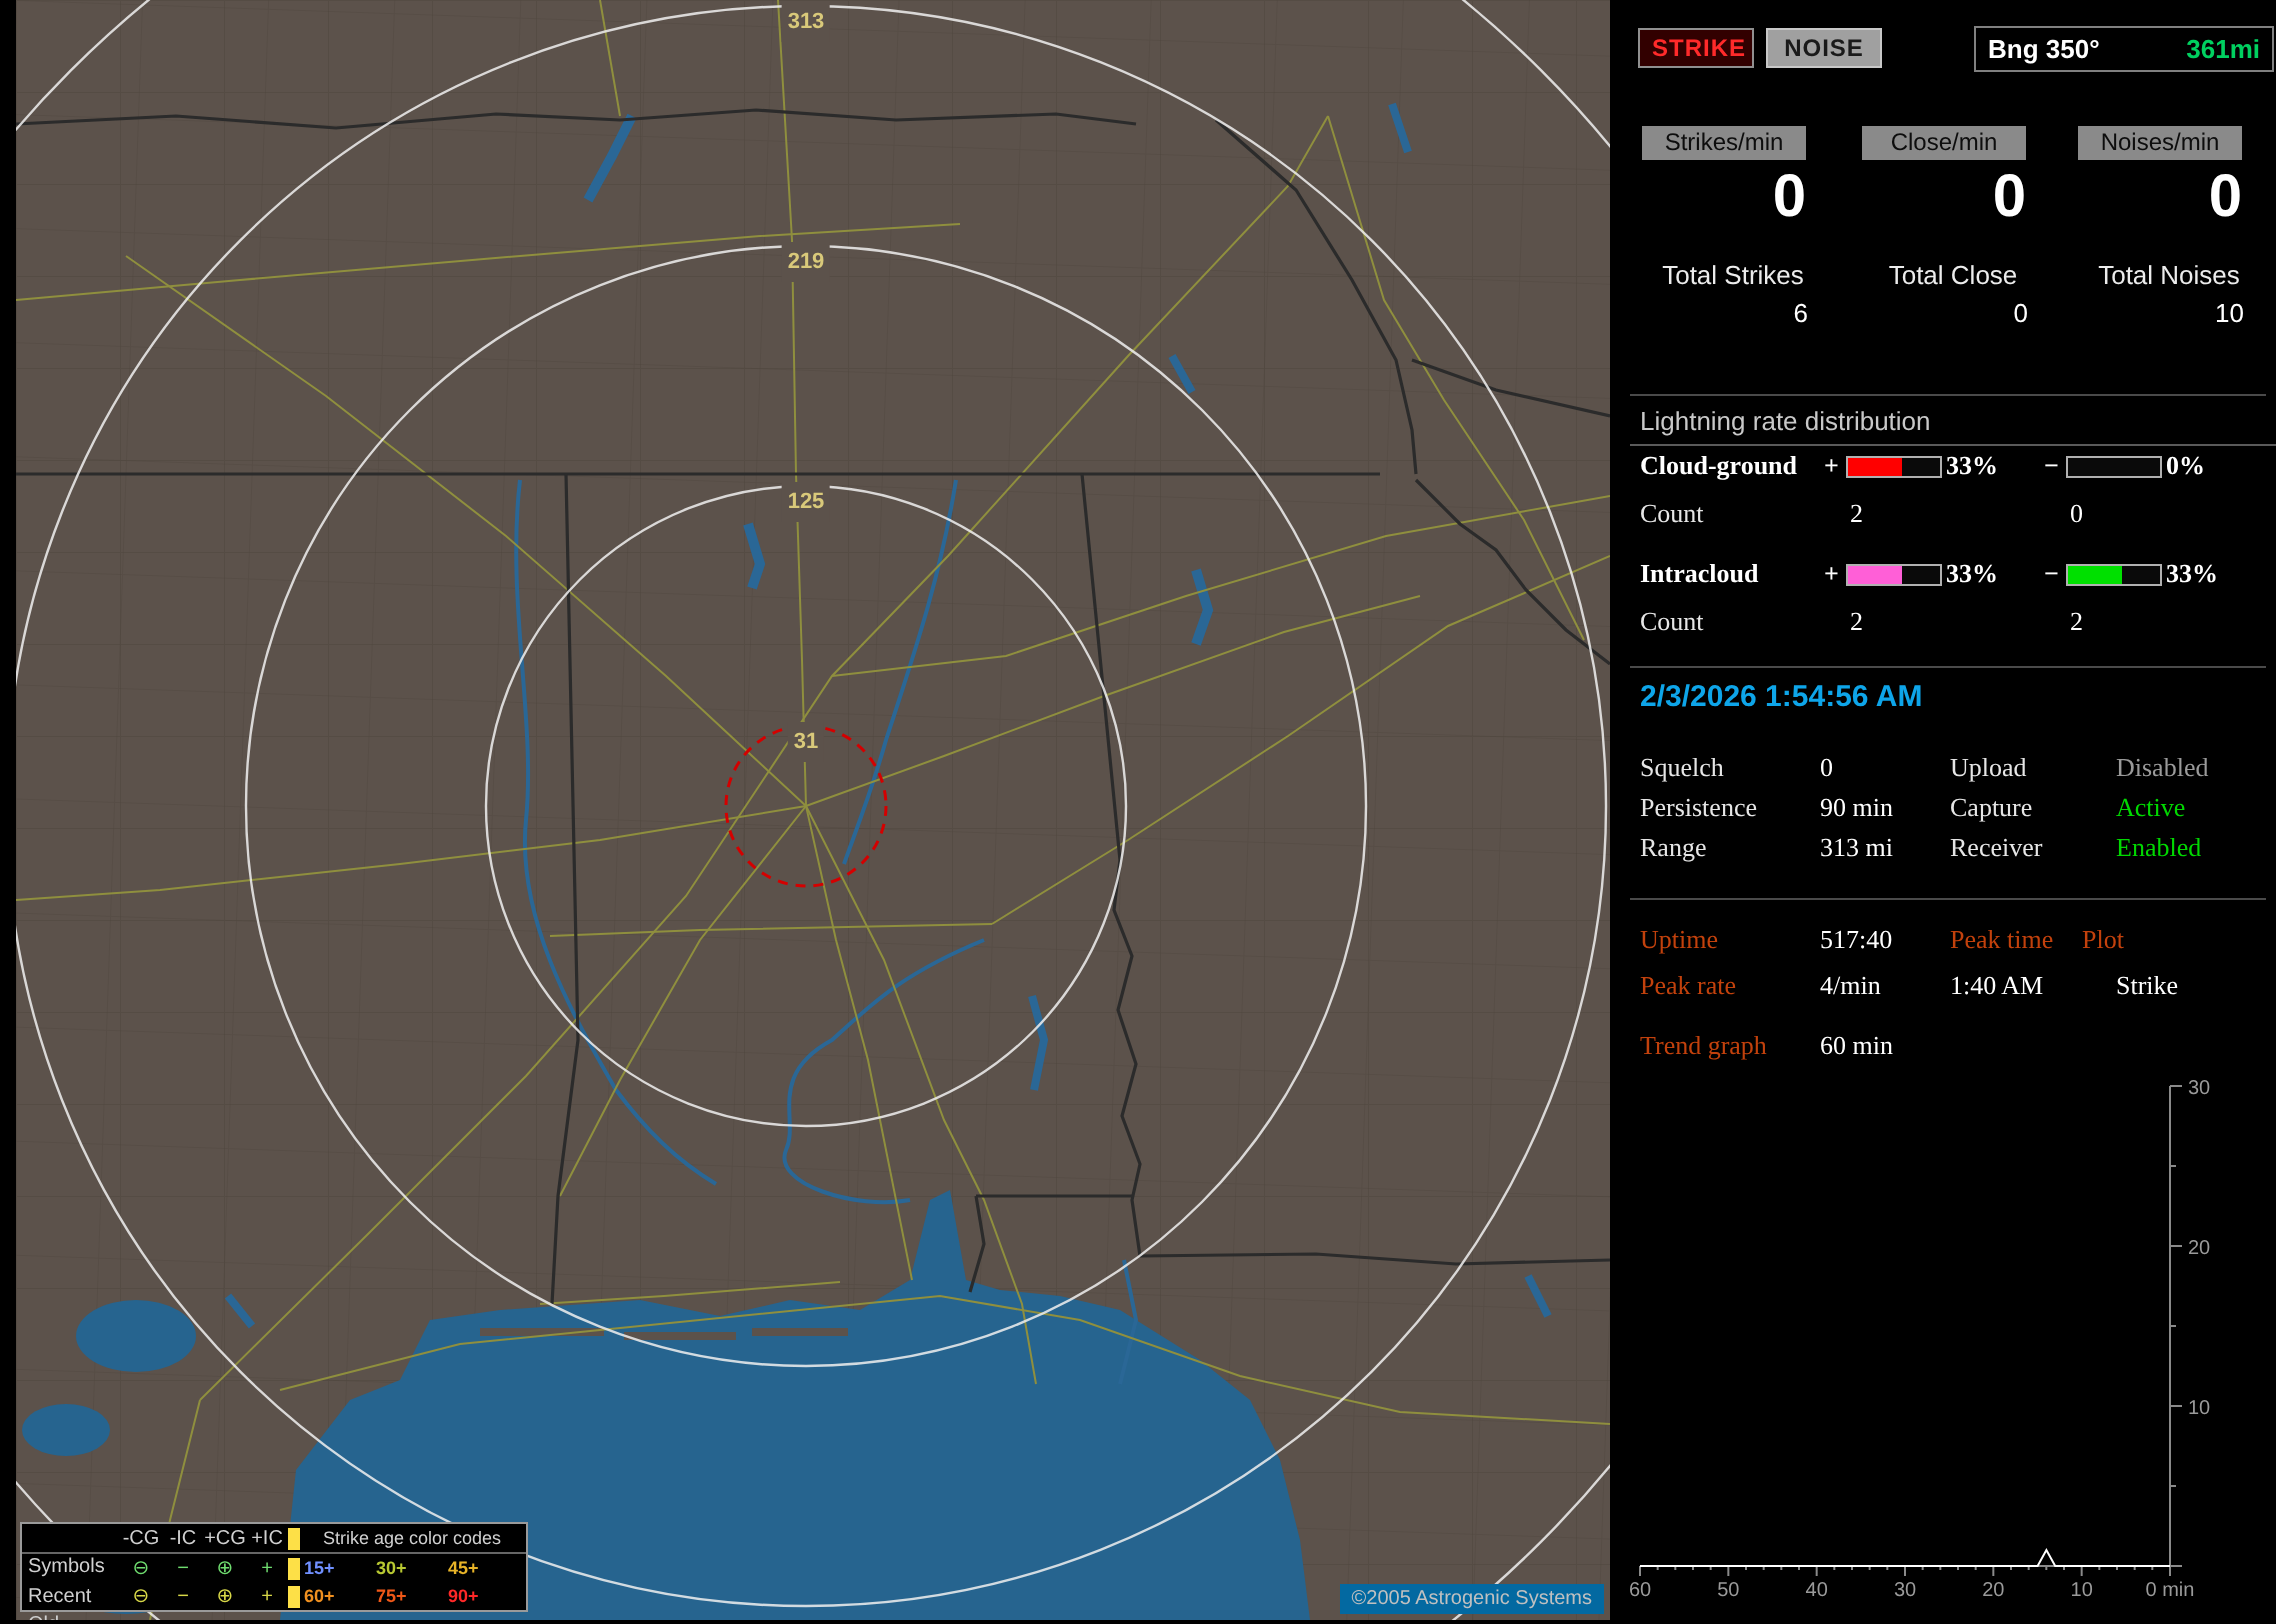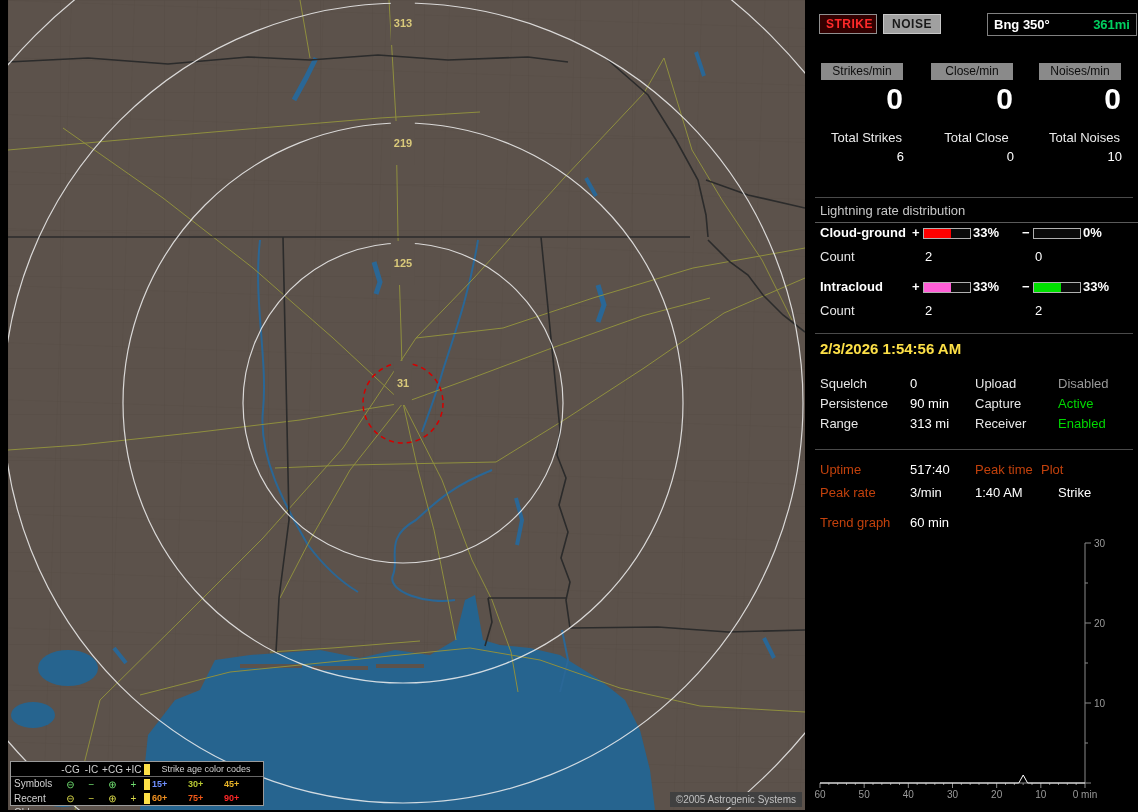--- a/index.html
+++ b/index.html
@@ -1,22 +1,22 @@
 <!DOCTYPE html>
 <html><head>
 <meta charset="utf-8">
 <style>
   html,body{margin:0;padding:0;background:#000;}
   .stage{position:relative;width:1138px;height:812px;background:#000;overflow:hidden;
          font-family:"Liberation Sans",sans-serif;}
   
   .map{position:absolute;left:8px;top:0;width:797px;height:810px;background:#5c524b;overflow:hidden;}
   .ring-label{position:absolute;left:395px;transform:translateX(-50%);font-size:11px;font-weight:bold;
-              color:#d9c97a;background:#5c524b;padding:16px 3px;line-height:12px;}
-  .copyright{position:absolute;right:3px;bottom:3px;background:#404040;color:#c0c0c0;font-size:10px;
+              color:#d9c97a;background:#5c524b;padding:4px 3px;line-height:12px;}
+  .copyright{position:absolute;right:3px;bottom:3px;background:#0369a1;color:#c0c0c0;font-size:10px;
              padding:2px 6px;}
   .map-legend{position:absolute;left:2px;top:761px;width:252px;background:#000;border:1px solid #9a9a9a;
               font-size:10px;color:#d0d0d0;}
   .lg-row{display:flex;align-items:center;height:14px;}
   .lg-head{border-bottom:1px solid #666;}
   .lg-label{width:46px;padding-left:3px;margin-top:28px;}
   .lg-sym{width:21px;text-align:center;}
   .lg-sym.last{border-right:6px solid #fde047;}
   .lg-ages{width:112px;text-align:center;font-size:9px;}
   .lg-age{display:inline-block;width:36px;text-align:left;font-weight:bold;}
@@ -31,27 +31,27 @@
   .bng .lbl{color:#fff;}
   .bng .val{color:#00d060;}
   .chip{position:absolute;width:82px;height:17px;background:#8a8a8a;color:#0d0d0d;font-size:12px;
         text-align:center;line-height:17px;}
   .bigval{position:absolute;width:82px;text-align:right;font-size:30px;font-weight:bold;color:#fff;line-height:32px;}
   .tot-lbl{position:absolute;width:95px;text-align:center;font-size:13px;color:#ececec;}
   .tot-val{position:absolute;width:95px;text-align:right;padding-right:10px;font-size:13px;color:#fff;box-sizing:border-box;}
   .sep{position:absolute;left:0;width:318px;border-top:1px solid #4a4a4a;height:0;}
   .dist-title{position:absolute;left:0;width:318px;padding:0 0 4px 5px;font-size:13px;color:#c8c8c8;
               border-bottom:1px solid #5a5a5a;}
-  .t{position:absolute;font-size:13px;color:#e6e6e6;white-space:nowrap;}
+  .t{position:absolute;font-size:13px;color:#e6e6e6;white-space:nowrap;font-family:Liberation Serif, serif;}
   .t.b{font-weight:bold;color:#fff;}
   .t.w{color:#fff;}
   .t.g{color:#c2410c;}
   .bar{position:absolute;width:46px;height:9px;border:1px solid #b0b0b0;background:#0a0a0a;}
   .bar .dist-fill{display:block;height:100%;width:0;}
-  .datetime{position:absolute;left:5px;font-size:15px;font-weight:bold;color:#fde047;}
+  .datetime{position:absolute;left:5px;font-size:15px;font-weight:bold;color:#0ea5e9;}
   #trend-svg{position:absolute;left:0;top:535px;}
 </style>
 </head>
 <body>
 
 <div class="stage">
 
   <div class="map">
     <svg width="797" height="810" viewBox="0 0 797 810">
       <defs>
@@ -247,21 +247,21 @@
     <div class="t" style="left:160px;top:416px">Receiver</div>
     <div class="t" style="left: 243px; top: 416px; color: rgb(0, 216, 0);">Enabled</div>
 
     <div class="sep" style="top:449px"></div>
 
     <div class="t g" style="left:5px;top:462px">Uptime</div>
     <div class="t w" style="left:95px;top:462px">517:40</div>
     <div class="t g" style="left:160px;top:462px">Peak time</div>
     <div class="t g" style="left:226px;top:462px">Plot</div>
     <div class="t g" style="left:5px;top:485px">Peak rate</div>
-    <div class="t w" style="left:95px;top:485px">3/min</div>
+    <div class="t w" style="left:95px;top:485px">4/min</div>
     <div class="t w" style="left:160px;top:485px">1:40 AM</div>
     <div class="t w" style="left:243px;top:485px">Strike</div>
 
     <div class="t g" style="left:5px;top:515px">Trend graph</div>
     <div class="t w" style="left:95px;top:515px">60 min</div>
 
     <svg id="trend-svg" width="323" height="275">
         <line x1="270" y1="8" x2="270" y2="248" stroke="#8a8a8a"></line>
         <line x1="5" y1="248" x2="270" y2="248" stroke="#8a8a8a"></line>
         <line x1="270" y1="248" x2="276" y2="248" stroke="#8a8a8a"></line>

